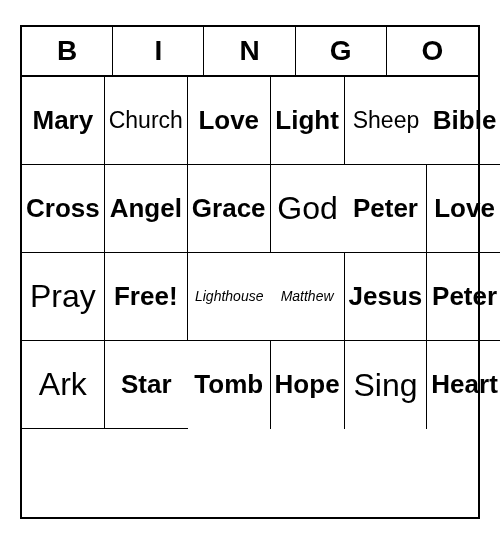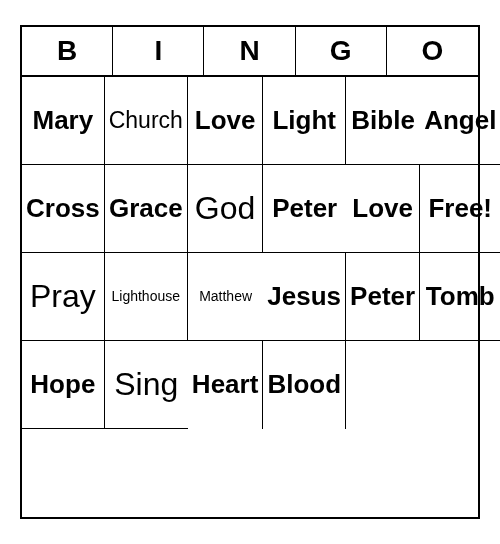--- a/index.html
+++ b/index.html
@@ -66,20 +66,21 @@
       border-bottom: none;
     }
 
     .cell-text {
       font-size: 22px;
       line-height: 1.2;
     }
 
     .cell-text.small {
       font-size: 14px;
+      font-style: italic;
     }
 
     .cell-text.medium {
       font-size: 23px;
     }
 
     .cell-text.large {
       font-size: 26px;
       font-weight: bold;
     }
@@ -107,67 +108,73 @@
       <div class="bingo-cell">
         <span class="cell-text medium">Church</span>
       </div>
       <div class="bingo-cell">
         <span class="cell-text large">Love</span>
       </div>
       <div class="bingo-cell">
         <span class="cell-text large">Light</span>
       </div>
       <div class="bingo-cell">
+        <span class="cell-text medium">Sheep</span>
+      </div>
+      <div class="bingo-cell">
         <span class="cell-text large">Bible</span>
       </div>
       <div class="bingo-cell">
-        <span class="cell-text large">Angel</span>
+        <span class="cell-text large">Cross</span>
       </div>
       <div class="bingo-cell">
-        <span class="cell-text large">Cross</span>
+        <span class="cell-text large">Angel</span>
       </div>
       <div class="bingo-cell">
         <span class="cell-text large">Grace</span>
       </div>
       <div class="bingo-cell">
         <span class="cell-text xlarge">God</span>
       </div>
       <div class="bingo-cell">
         <span class="cell-text large">Peter</span>
       </div>
       <div class="bingo-cell">
         <span class="cell-text large">Love</span>
       </div>
       <div class="bingo-cell">
-        <span class="cell-text large">Free!</span>
+        <span class="cell-text xlarge">Pray</span>
       </div>
       <div class="bingo-cell">
-        <span class="cell-text xlarge">Pray</span>
+        <span class="cell-text large">Free!</span>
       </div>
       <div class="bingo-cell">
         <span class="cell-text small">Lighthouse</span>
       </div>
       <div class="bingo-cell">
         <span class="cell-text small">Matthew</span>
       </div>
       <div class="bingo-cell">
         <span class="cell-text large">Jesus</span>
       </div>
       <div class="bingo-cell">
         <span class="cell-text large">Peter</span>
       </div>
       <div class="bingo-cell">
+        <span class="cell-text xlarge">Ark</span>
+      </div>
+      <div class="bingo-cell">
+        <span class="cell-text large">Star</span>
+      </div>
+      <div class="bingo-cell">
         <span class="cell-text large">Tomb</span>
       </div>
       <div class="bingo-cell">
         <span class="cell-text large">Hope</span>
       </div>
       <div class="bingo-cell">
         <span class="cell-text xlarge">Sing</span>
       </div>
       <div class="bingo-cell">
         <span class="cell-text large">Heart</span>
       </div>
-      <div class="bingo-cell">
-        <span class="cell-text large">Blood</span>
-      </div>
     </div>
 </div>
 
 </body></html>

